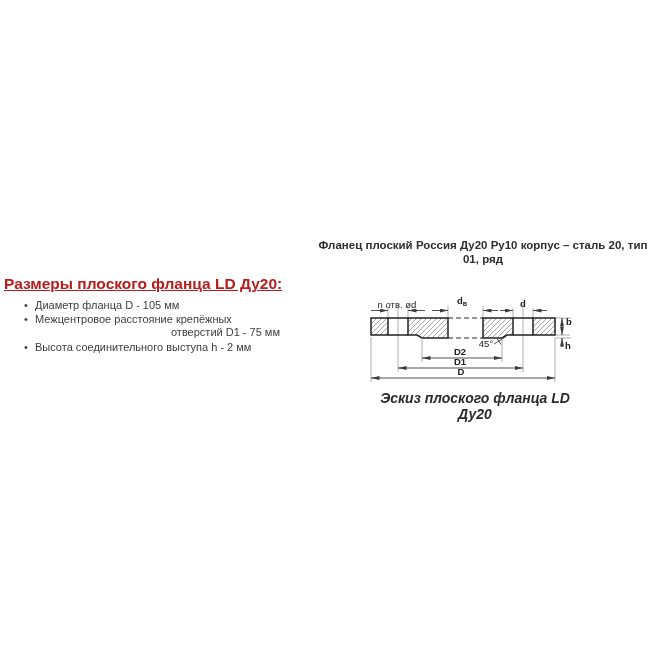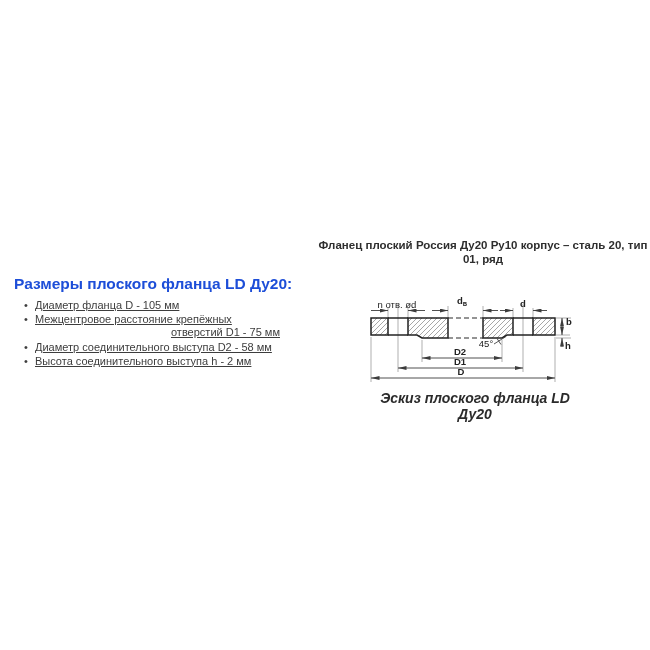--- a/index.html
+++ b/index.html
@@ -6,29 +6,29 @@
   body {
     width:650px; height:650px; background:#ffffff; position:relative;
     font-family:"Liberation Sans", sans-serif; color:#3a3a3a; overflow:hidden;
   }
   .title-block {
     position:absolute; left:316px; top:238px; width:334px;
     text-align:center; font-size:11.5px; font-weight:bold; color:#2e2e2e;
     line-height:14px;
   }
   .specs-heading {
-    position:absolute; left:14px; top:275px;
-    font-size:15.5px; font-weight:bold; color:#1d4ed8;
+    position:absolute; left:4px; top:275px;
+    font-size:15.5px; font-weight:bold; color:#b91c1c;text-decoration:underline;
   }
   ul.specs-list {
     position:absolute; left:24px; top:299px; width:256px;
     margin:0; padding:0; list-style:none;
     font-size:11px; line-height:13.2px; color:#3d3d3d;
   }
-  ul.specs-list li { position:relative; padding-left:11px; margin-bottom:1px;text-decoration:underline; }
+  ul.specs-list li { position:relative; padding-left:11px; margin-bottom:1px; }
   ul.specs-list li::before {
     content:"\2022"; position:absolute; left:0; top:0; color:#3d3d3d;
   }
   ul.specs-list .l1, ul.specs-list .l2 { display:block; }
   ul.specs-list .l2 { padding-left:3px;text-align:right; }
   .drawing-svg { position:absolute; left:360px; top:285px; }
   .drawing-caption {
     position:absolute; left:365px; top:390px; width:220px;
     text-align:center; font-size:14px; font-weight:bold; color:#2b2b2b;font-style:italic;
   }
@@ -46,24 +46,20 @@
 <div class="specs-heading">Размеры плоского фланца LD Ду20:</div>
 
 <ul class="specs-list">
   <li>
     <span class="l1">Диаметр фланца D - 105 мм</span>
       <span class="l2"></span>
   </li>
   <li>
     <span class="l1">Межцентровое расстояние крепёжных</span>
       <span class="l2">отверстий D1 - 75 мм</span>
-  </li>
-  <li>
-    <span class="l1">Диаметр соединительного выступа D2 - 58 мм</span>
-      <span class="l2"></span>
   </li>
   <li>
     <span class="l1">Высота соединительного выступа h - 2 мм</span>
       <span class="l2"></span>
   </li>
 </ul>
 
 <svg class="drawing-svg" width="300" height="105" viewBox="0 0 300 105">
   <defs>
     <pattern id="hatch" width="5" height="5" patternUnits="userSpaceOnUse">

